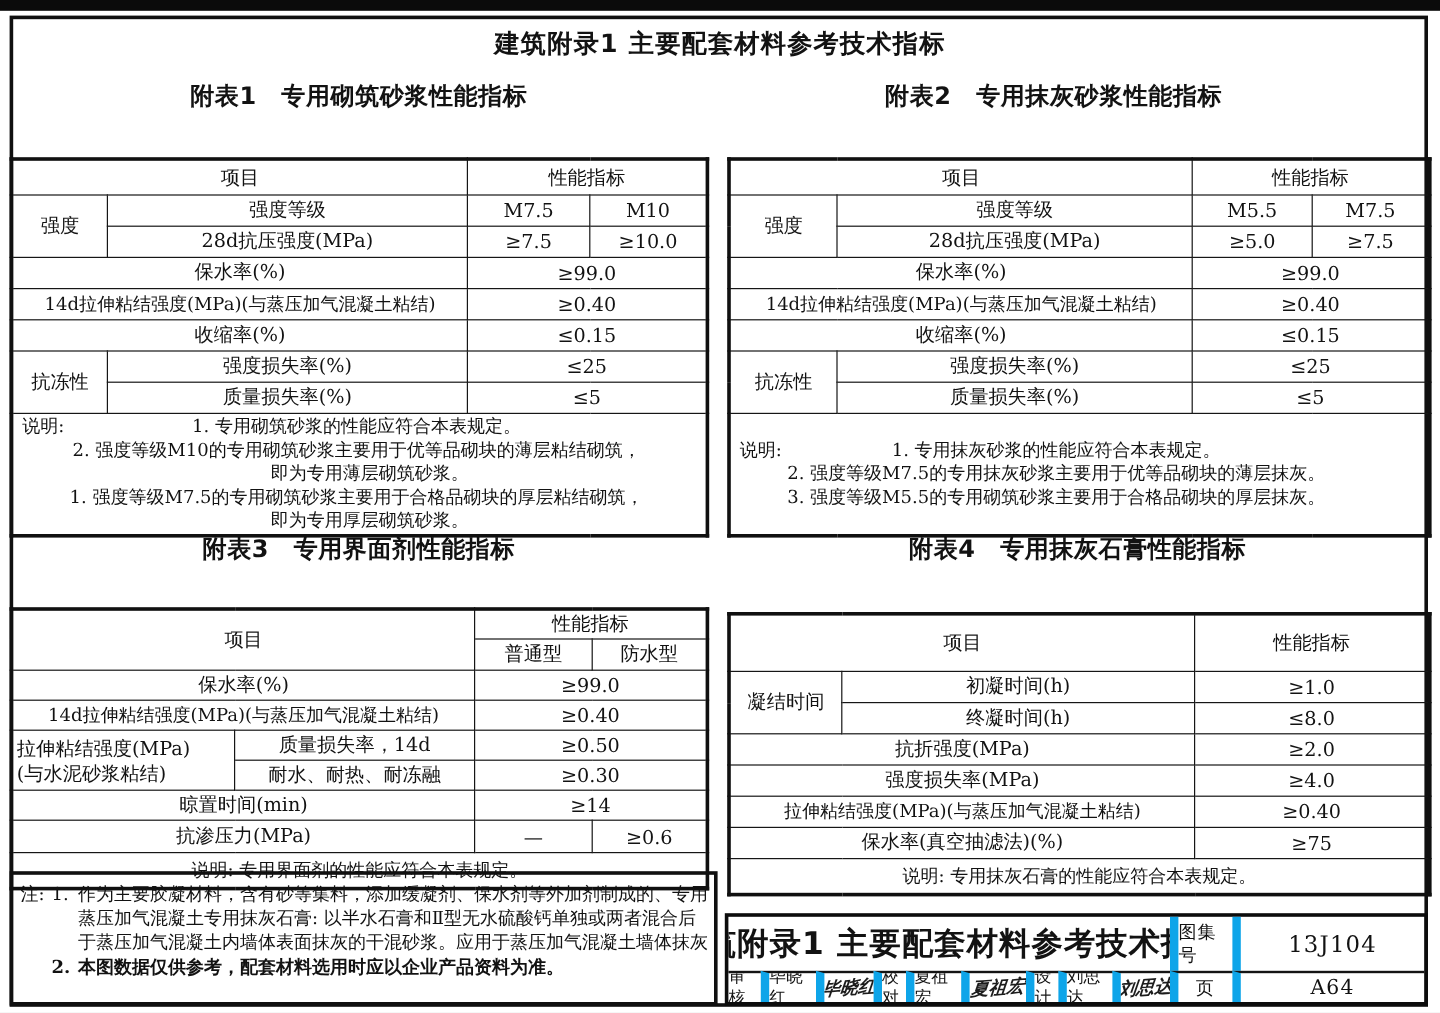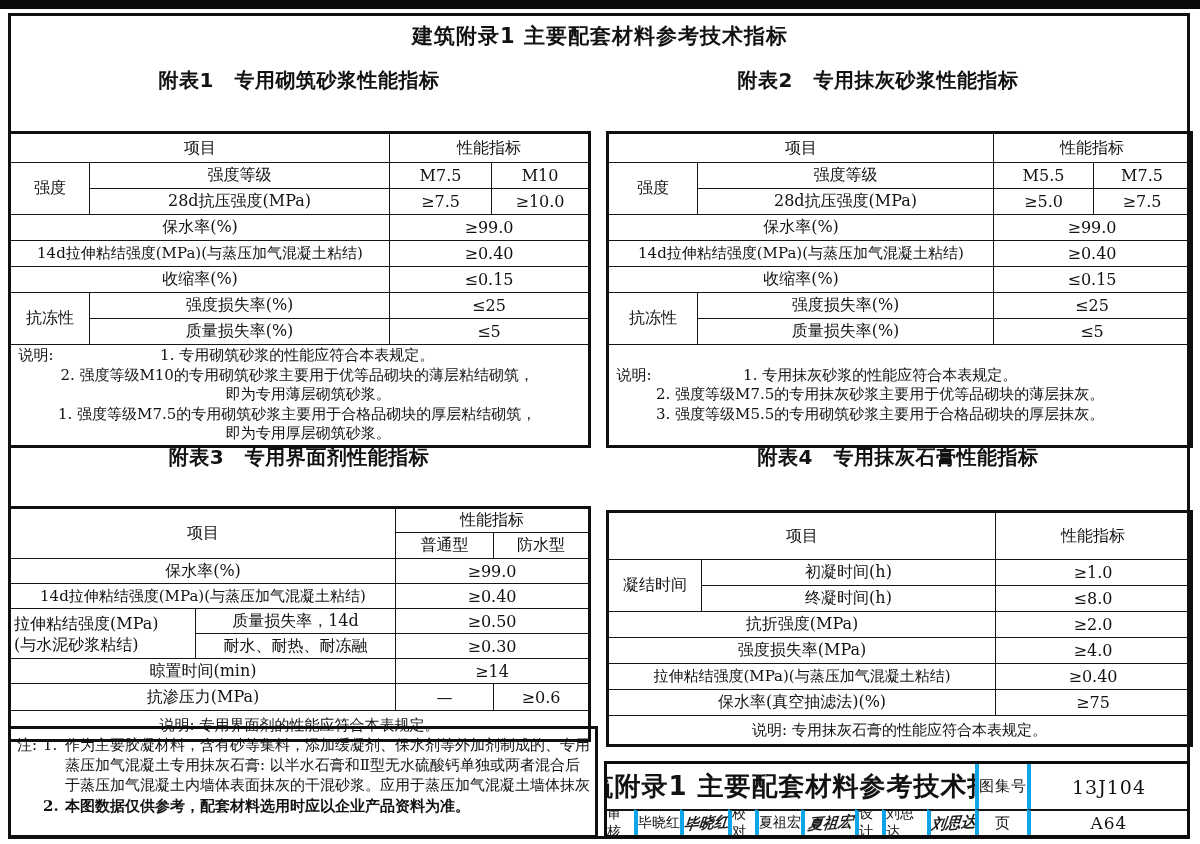--- a/index.html
+++ b/index.html
@@ -47,21 +47,21 @@
   .fn-lbl{flex:0 0 26px;line-height:20px;}
   .fn-item{position:relative;padding-left:22px;line-height:20px;}
   .fn-no{position:absolute;left:0;top:0;}
   .fn-item2{margin-top:1px;font-weight:bold;}
 
   .titleblock{position:absolute;left:604px;top:761px;width:586px;height:77px;
         border:3px solid #0c0c0c;box-sizing:border-box;display:grid;
         grid-template-columns:27px 46px 48px 27px 46px 54px 27px 45px 48px 52px 1fr;
         grid-template-rows:45px 1fr;}
   .tb-cell{display:flex;align-items:center;justify-content:center;overflow:hidden;font-size:14px;}
-  .tb-cell.bl{border-left:4px solid #0ea5e9;}
+  .tb-cell.bl{border-left:7px solid #0ea5e9;}
   .tb-cell.bt{border-top:2px solid #141414;}
   .tb-title{grid-column:1/10;font-family:"DejaVu Sans","Liberation Sans",sans-serif;
         font-weight:bold;font-size:26px;letter-spacing:1px;white-space:nowrap;}
   .tb-atlas-label{font-size:15px;letter-spacing:1px;}
   .tb-atlas-no{font-size:19px;letter-spacing:1px;text-align:center;}
   .tb-page-no{font-size:17px;letter-spacing:1px;}
   .sig{font-style:italic;font-weight:bold;transform:rotate(-4deg) skewX(-10deg);
         font-size:15px;color:#1c1c1c;white-space:nowrap;}
 </style>
 </head>

